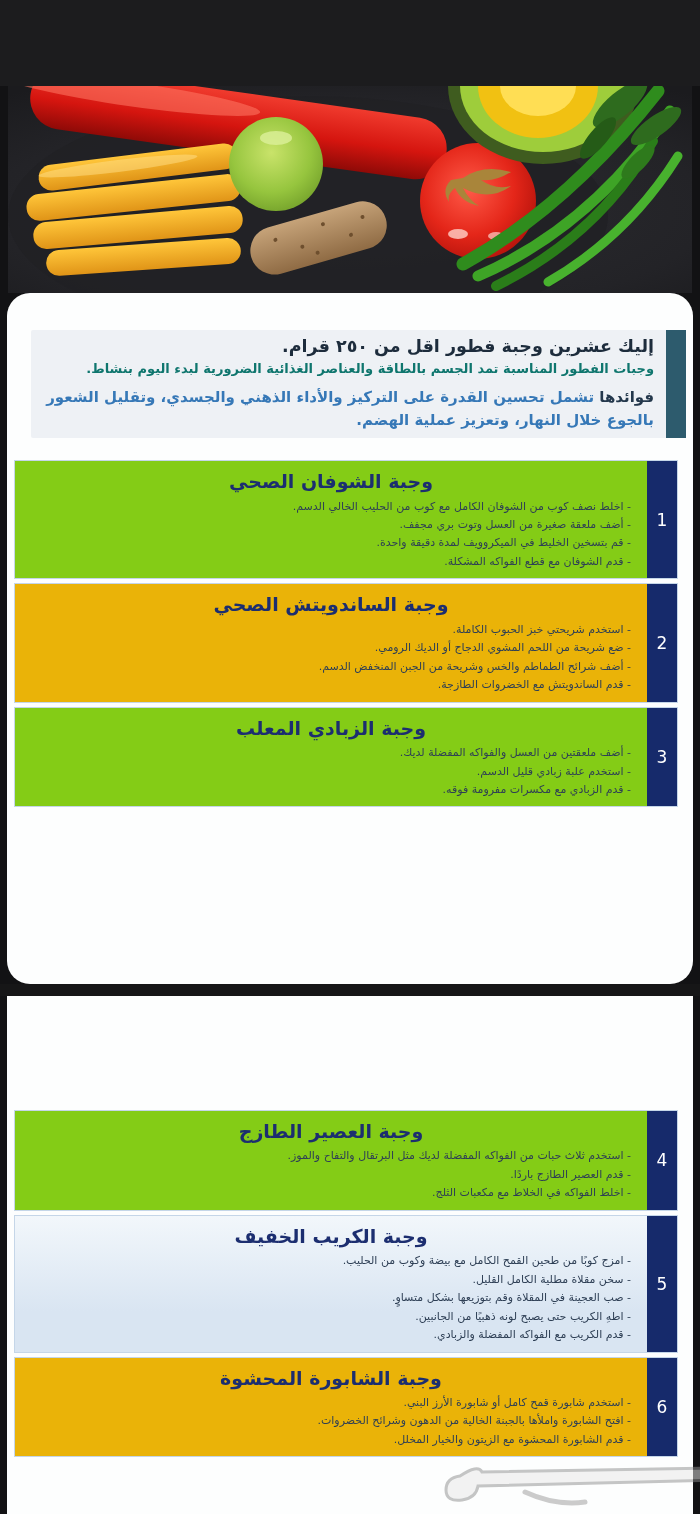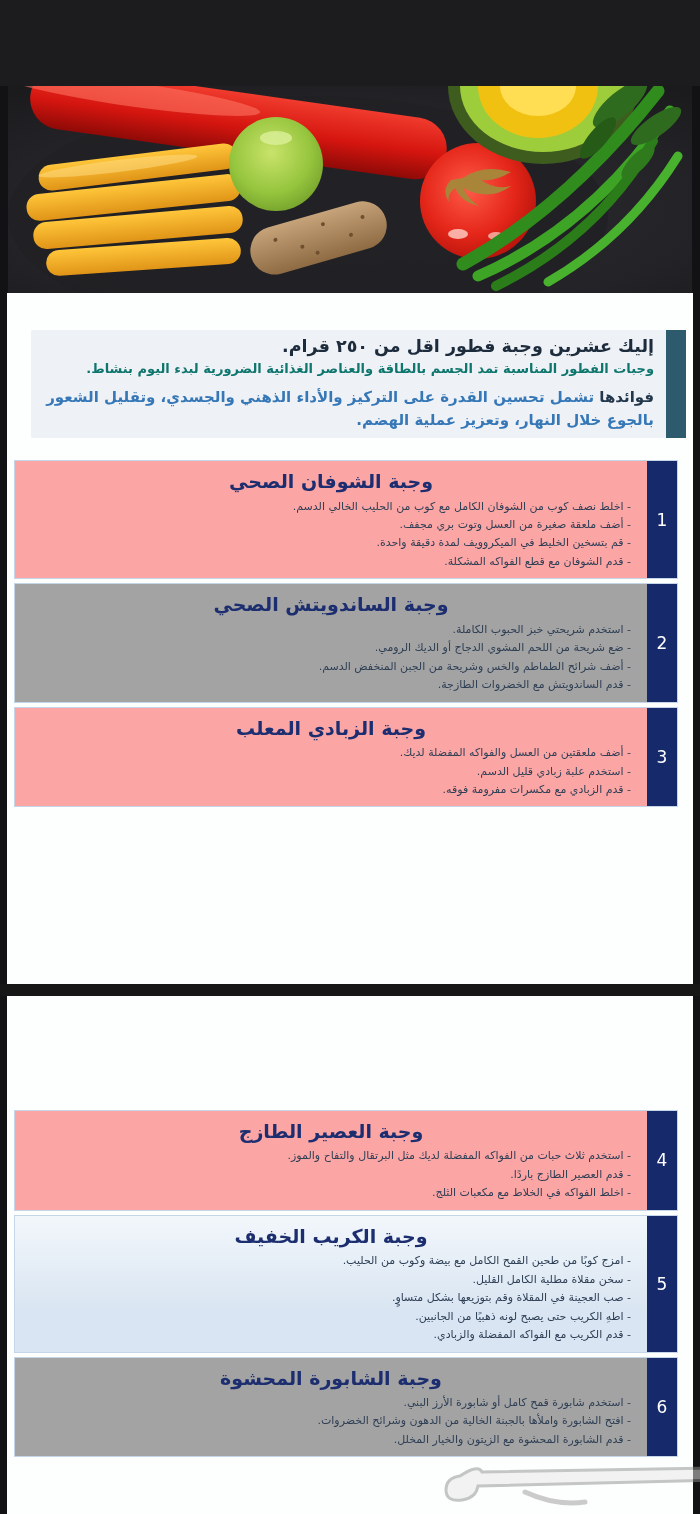--- a/index.html
+++ b/index.html
@@ -8,21 +8,21 @@
     background:#121214;
     font-family:"DejaVu Sans", sans-serif;
     direction:rtl;
     overflow:hidden;
     position:relative;
   }
   .top-band{height:86px;background:#1c1c1e;}
   .photo{height:207px;margin:0 8px;background:#232327;overflow:hidden;position:relative;}
   .photo svg{display:block;}
   .page{background:#fdfefe;margin:0 7px;box-sizing:border-box;position:relative;}
-  .page1{height:691px;padding-top:37px;}
+  .page1{height:691px;padding-top:37px;border-radius:23px;}
   .page2{height:518px;padding-top:114px;}
   .divider{height:12px;background:#161617;}
 
   
   .intro-box{
     margin:0 7px 22px 24px;
     background:#eef1f5;
     display:flex;
     border-radius:2px;
   }
@@ -34,22 +34,22 @@
   .benefits-label{color:#24384c;}
   .benefits-text{color:#3678b7;}
 
   
   .card{
     margin:0 15px 4px 7px;
     display:flex;
     border:1px solid #c5d6e8;
     box-sizing:border-box;
   }
-  .card--blue .card-content{background:#fca5a5;}
-  .card--light .card-content{background:#a3a3a3;}
+  .card--blue .card-content{background:#84cc16;}
+  .card--light .card-content{background:#eab308;}
   .card--fade .card-content{background:linear-gradient(180deg,#f2f7fb 0%,#d9e5f2 70%);}
   .numbar{
     width:30px;flex:none;
     background:#162a6b;color:#ffffff;
     display:flex;align-items:center;justify-content:center;
     font-size:17px;
   }
   .card-content{flex:1;padding:5px 16px 7px;}
   .card-title{
     text-align:center;color:#1c2e70;font-weight:bold;

